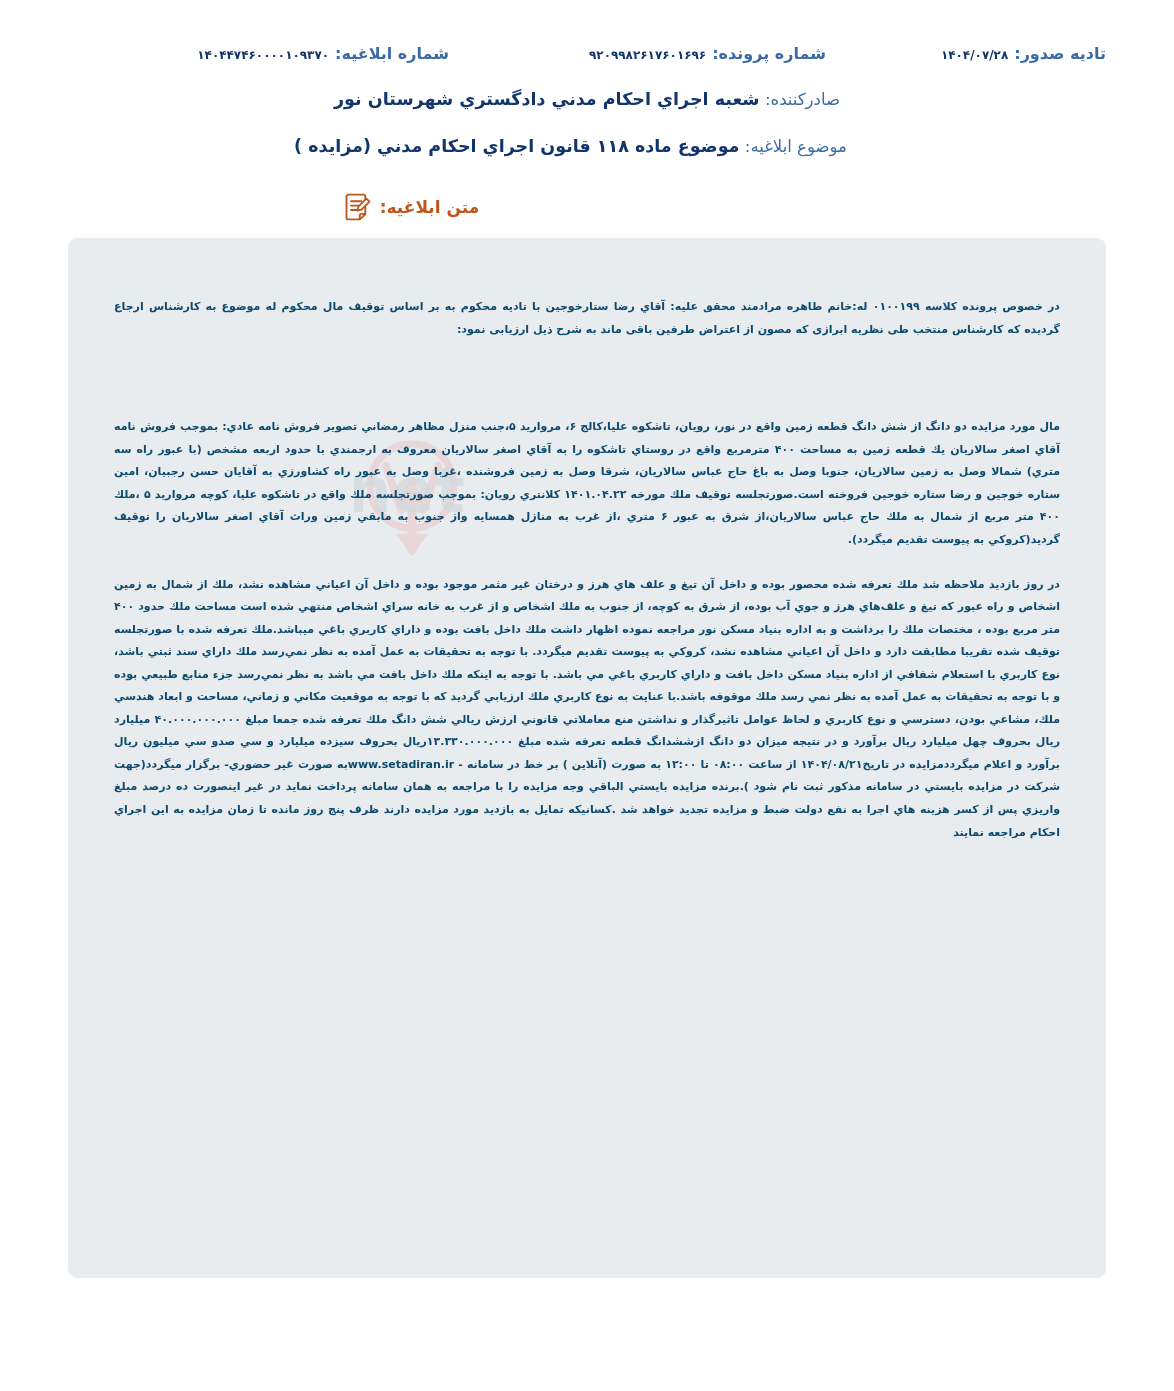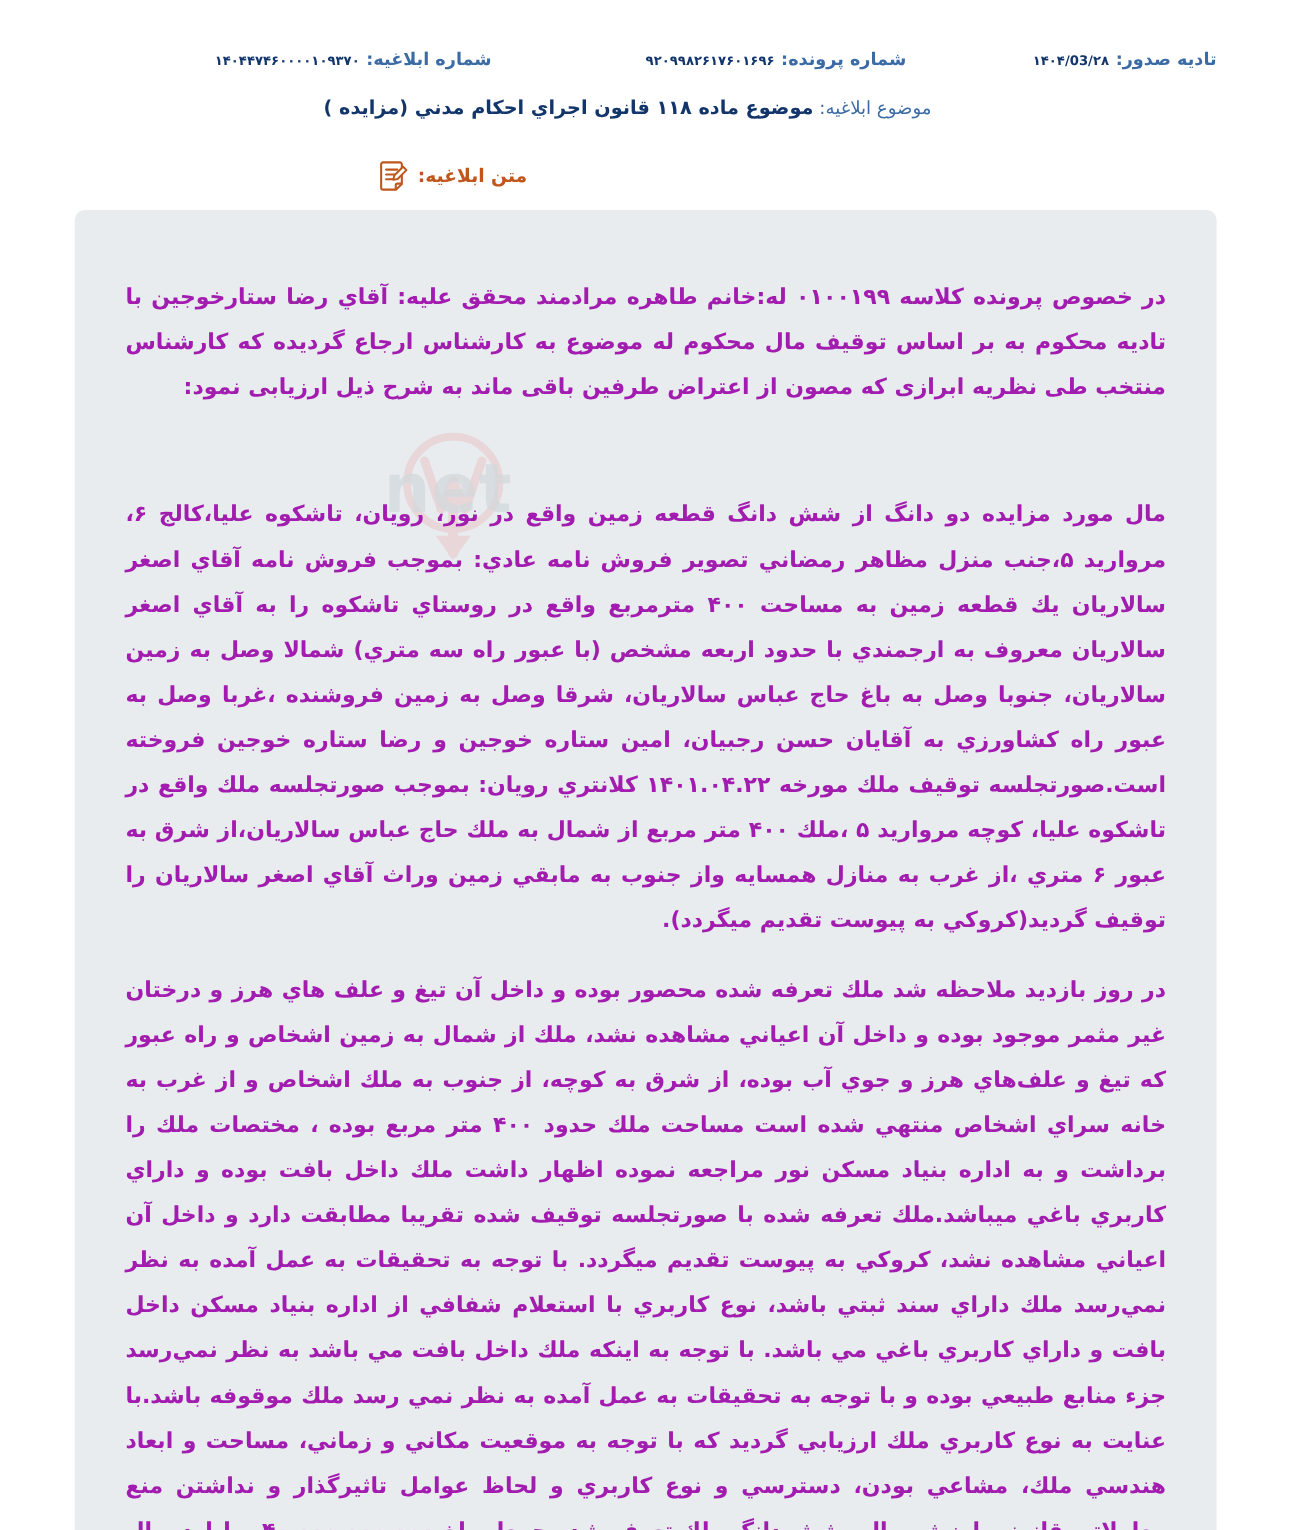--- a/index.html
+++ b/index.html
@@ -133,51 +133,55 @@
     font-size: 16px;
     font-weight: bold;
     color: #1f3864;
     margin: 88px 0 0 0;
     direction: rtl;
   }
 
   .para {
     position: relative;
     z-index: 2;
-    font-size: 20px;
+    font-size: 11px;
     line-height: 2.05;
-    color: #a21caf;
+    color: #0c4a6e;
     text-align: justify;
     text-justify: inter-word;
     margin: 22px 0 0 0;
     font-weight: bold;
   }
   .para.first { margin-top: 24px; }
   .para.gap-lg { margin-top: 75px; }
 </style>
 </head>
 <body>
 
 <div class="page">
 
   <div class="meta-row">
     <div class="meta-cell c1">
       <span class="meta-label">تادیه صدور:</span>
-      <span class="meta-value">۱۴۰۴/03/۲۸</span>
+      <span class="meta-value">۱۴۰۴/۰۷/۲۸</span>
     </div>
     <div class="meta-cell c2">
       <span class="meta-label">شماره پرونده:</span>
       <span class="meta-value">۹۲۰۹۹۸۲۶۱۷۶۰۱۶۹۶</span>
     </div>
     <div class="meta-cell c3">
       <span class="meta-label">شماره ابلاغیه:</span>
       <span class="meta-value">۱۴۰۴۴۷۴۶۰۰۰۰۱۰۹۳۷۰</span>
     </div>
   </div>
 
+  <div class="issuer-row">
+    <span class="row-label">صادرکننده:</span>
+    <span class="row-value">شعبه اجراي احکام مدني دادگستري شهرستان نور</span>
+  </div>
 
   <div class="subject-row">
     <span class="row-label">موضوع ابلاغیه:</span>
     <span class="row-value">موضوع ماده ۱۱۸ قانون اجراي احکام مدني (مزایده )</span>
   </div>
 
   <div class="section-head">
     <div class="section-head-inner">
       <span class="section-title">متن ابلاغیه:</span>
       <span>

